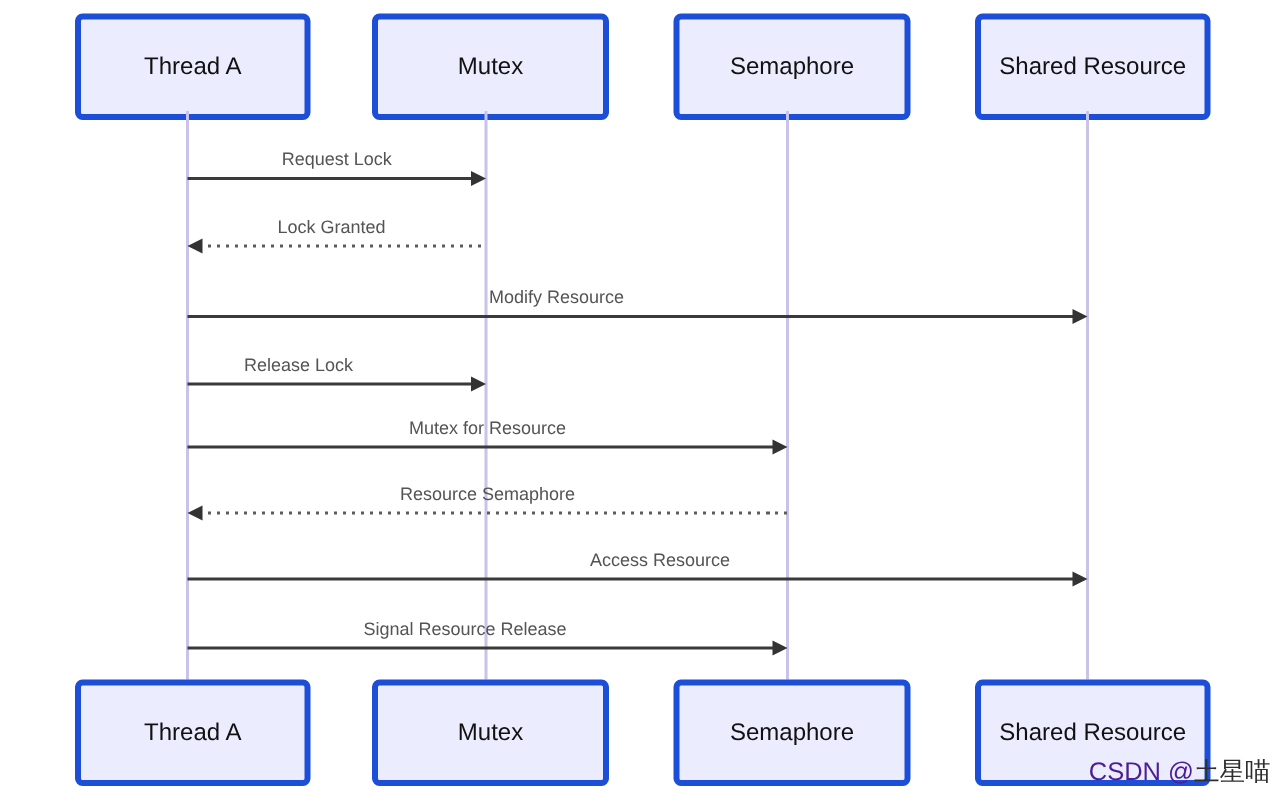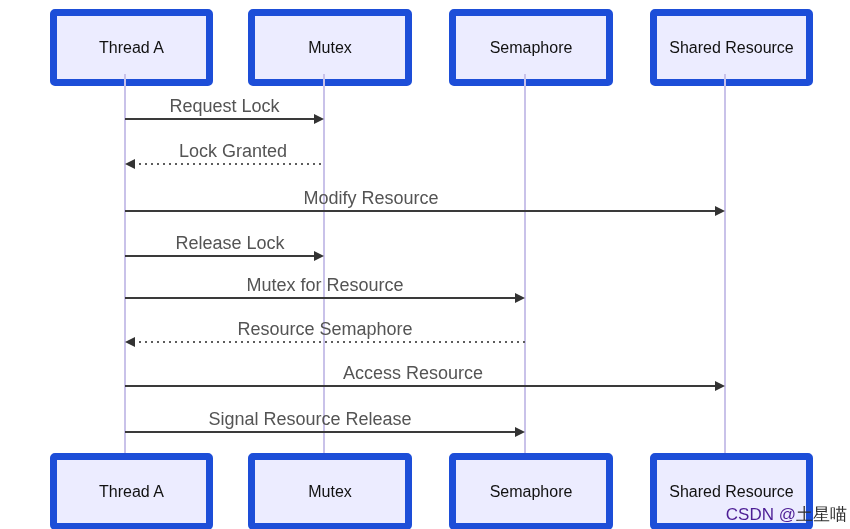--- a/index.html
+++ b/index.html
@@ -7,38 +7,38 @@
     position:relative;
     width:850px;height:529px;
     background:#ffffff;
     font-family:"Liberation Sans","DejaVu Sans",sans-serif;
     overflow:hidden;
   }
   .actor{
     position:absolute;
     height:63px;
     background:#ECECFF;
-    border:7px solid #1d4ed8;
+    border:4px solid #1d4ed8;
     border-radius:5px;
     display:flex;align-items:center;justify-content:center;
     box-sizing:content-box;
   }
   .actor span{
     font-size:16px;color:#111111;white-space:nowrap;
   }
   .lifeline{
     position:absolute;
     width:1.5px;top:74px;height:379px;
     background:#C9C2E9;
   }
   .msg-label{
     position:absolute;
     height:20px;line-height:20px;
     text-align:center;
-    font-size:18px;color:#545454;
+    font-size:12px;color:#545454;
     white-space:nowrap;
   }
   .msg-line-solid{
     position:absolute;height:2px;background:#3a3a3a;
   }
   .msg-line-dotted{
     position:absolute;height:2px;
     background:repeating-linear-gradient(90deg,#5c5c5c 0 2px,transparent 2px 6px);
   }
   .arrow-right{
@@ -85,51 +85,51 @@
   <div class="lifeline" style="left:524.25px"></div>
   <div class="lifeline" style="left:724.25px"></div>
 
   <div>
     <div class="msg-label" style="left:125px;width:199px;top:96px">Request Lock</div>
     <div class="msg-line-solid" style="left:125px;width:191px;top:118px"></div>
     <div class="arrow-right" style="left:314px;top:114px"></div>
   </div>
 
   <div>
-    <div class="msg-label" style="left:122px;width:222px;top:141px">Lock Granted</div>
+    <div class="msg-label" style="left:110px;width:222px;top:141px">Lock Granted</div>
     <div class="msg-line-dotted" style="left:133px;width:191px;top:163px"></div>
     <div class="arrow-left" style="left:125px;top:159px"></div>
   </div>
 
   <div>
     <div class="msg-label" style="left:125px;width:492px;top:188px">Modify Resource</div>
     <div class="msg-line-solid" style="left:125px;width:592px;top:210px"></div>
     <div class="arrow-right" style="left:715px;top:206px"></div>
   </div>
 
   <div>
-    <div class="msg-label" style="left:138px;width:184px;top:233px">Release Lock</div>
+    <div class="msg-label" style="left:107px;width:184px;top:233px">Release Lock</div>
     <div class="msg-line-solid" style="left:125px;width:191px;top:255px"></div>
     <div class="arrow-right" style="left:314px;top:251px"></div>
   </div>
 
   <div>
     <div class="msg-label" style="left:125px;width:400px;top:275px">Mutex for Resource</div>
     <div class="msg-line-solid" style="left:125px;width:392px;top:297px"></div>
     <div class="arrow-right" style="left:515px;top:293px"></div>
   </div>
 
   <div>
     <div class="msg-label" style="left:125px;width:400px;top:319px">Resource Semaphore</div>
     <div class="msg-line-dotted" style="left:133px;width:392px;top:341px"></div>
     <div class="arrow-left" style="left:125px;top:337px"></div>
   </div>
 
   <div>
-    <div class="msg-label" style="left:113px;width:600px;top:363px">Access Resource</div>
+    <div class="msg-label" style="left:140px;width:600px;top:363px">Access Resource</div>
     <div class="msg-line-solid" style="left:125px;width:592px;top:385px"></div>
     <div class="arrow-right" style="left:715px;top:381px"></div>
   </div>
 
   <div>
     <div class="msg-label" style="left:110px;width:400px;top:409px">Signal Resource Release</div>
     <div class="msg-line-solid" style="left:125px;width:392px;top:431px"></div>
     <div class="arrow-right" style="left:515px;top:427px"></div>
   </div>
 

